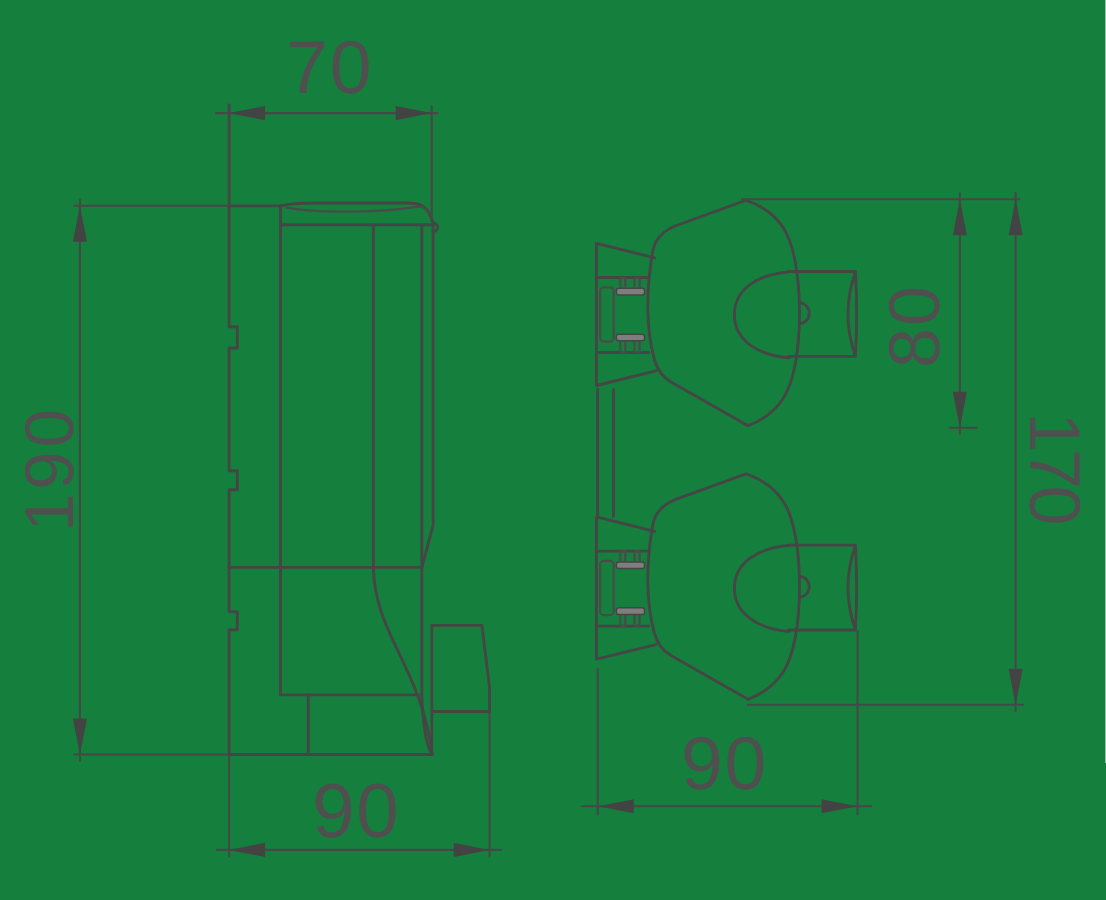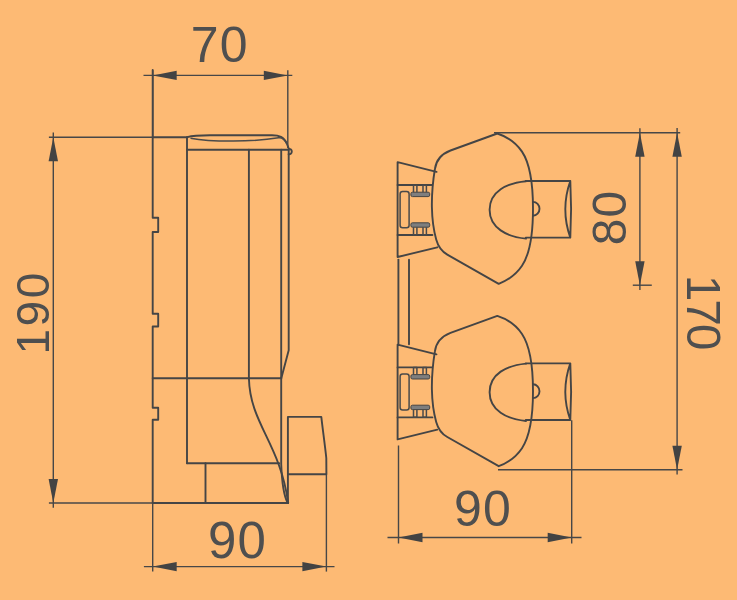--- a/index.html
+++ b/index.html
@@ -1,16 +1,16 @@
 <!DOCTYPE html>
 <html><head>
 <meta charset="utf-8">
 <style>
   html,body{margin:0;padding:0;background:#ffffff;}
-  .page{position:relative;width:737px;height:600px;background:#fdba74;overflow:hidden;}
+  .page{position:relative;width:737px;height:600px;background:#15803d;overflow:hidden;}
   svg{position:absolute;left:0;top:0;}
   .dim{stroke:#474747;stroke-width:1.4;fill:none;}
   .out{stroke:#454545;stroke-width:1.9;fill:none;stroke-linejoin:round;stroke-linecap:round;}
   .thin{stroke:#4a4a4a;stroke-width:1.5;fill:none;stroke-linejoin:round;}
   .ah{fill:#434343;stroke:none;}
   text{font-family:"Liberation Sans", sans-serif;font-size:48px;fill:#4f4f4f;letter-spacing:1.2px;}
 </style>
 </head>
 <body>
 <div class="page">

